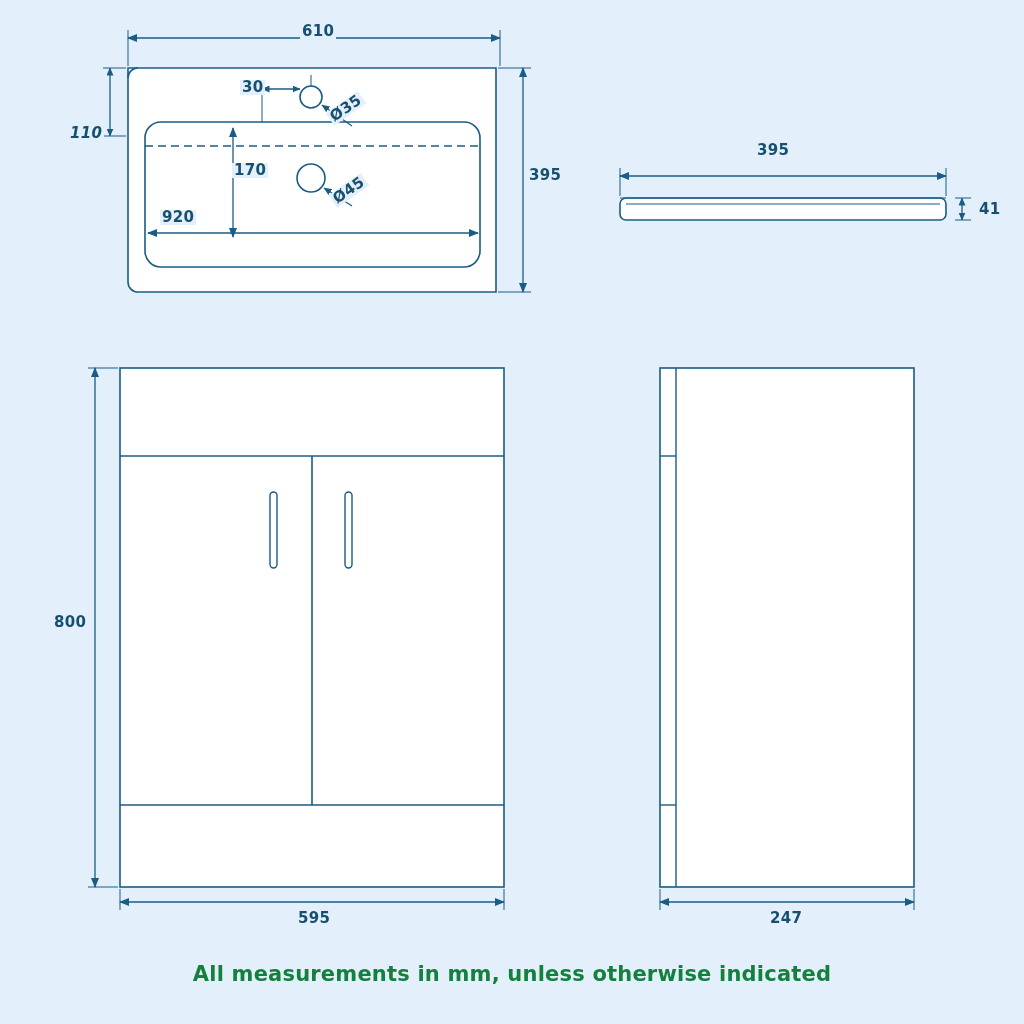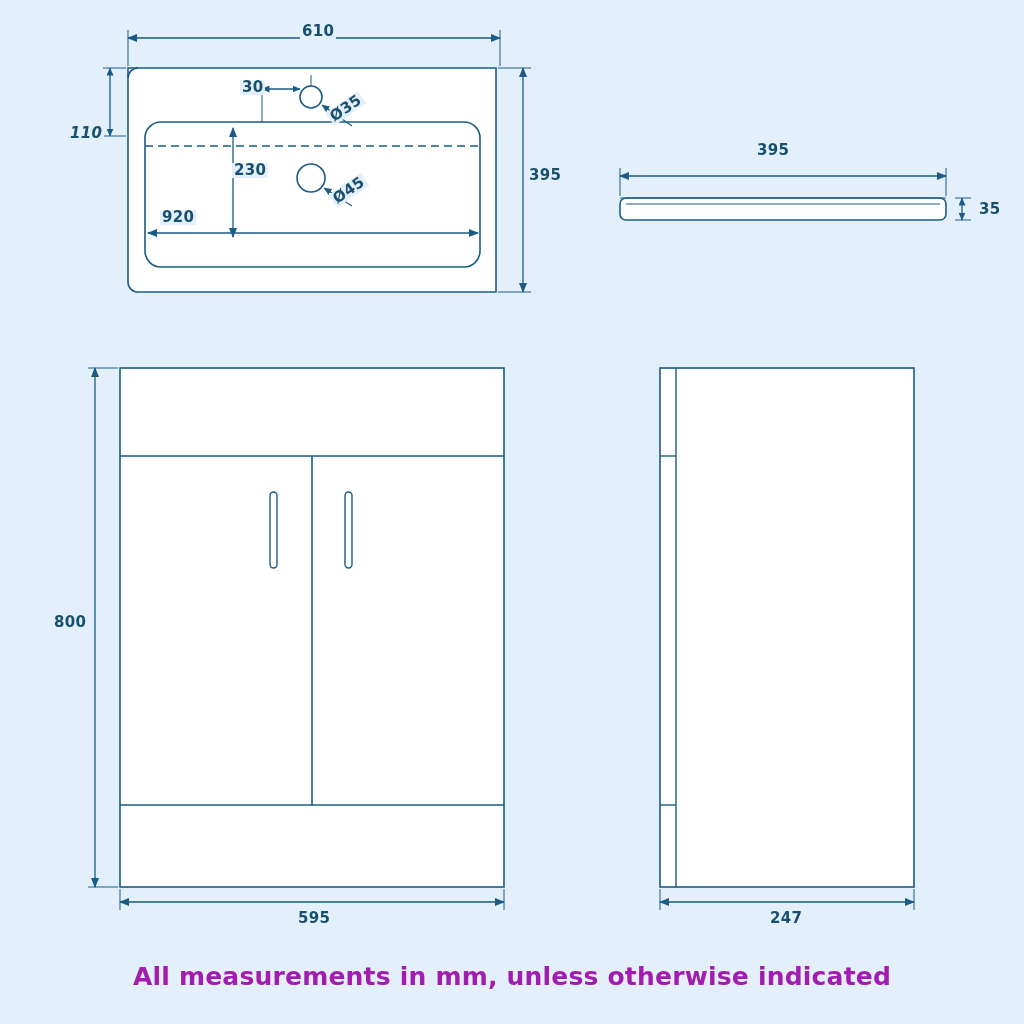--- a/index.html
+++ b/index.html
@@ -32,23 +32,23 @@
     background: #e3f0fb;
     padding: 0 2px;
     line-height: 1;
   }
   .footnote {
     position: absolute;
     left: 0;
     right: 0;
     top: 962px;
     text-align: center;
-    color: #a21caf;
+    color: #15803d;
     font-family: "DejaVu Sans", sans-serif;
-    font-size: 25px;
+    font-size: 21px;
     font-weight: 600;
     letter-spacing: 0.2px;
   }
   .rot-35 {
     transform: rotate(-35deg);
     transform-origin: left center;
   }
   .rot-45 {
     transform: rotate(-35deg);
     transform-origin: left center;
@@ -175,27 +175,27 @@
   <div class="dimlabel" style="left:527px; top:168px;">395</div>
 
   <div class="dimlabel" style="left:68px; top:126px;font-style:italic;">110</div>
 
   <div class="dimlabel" style="left:240px; top:80px;">30</div>
 
   <div class="dimlabel rot-35" style="left:330px; top:112px;">Ø35</div>
 
   <div class="dimlabel rot-45" style="left:333px; top:194px;">Ø45</div>
 
-  <div class="dimlabel" style="left:232px; top:163px;">230</div>
+  <div class="dimlabel" style="left:232px; top:163px;">170</div>
 
   <div class="dimlabel" style="left:160px; top:210px;">920</div>
 
   <div class="dimlabel" style="left:755px; top:143px;">395</div>
 
-  <div class="dimlabel" style="left:977px; top:202px;">35</div>
+  <div class="dimlabel" style="left:977px; top:202px;">41</div>
 
   <div class="dimlabel" style="left:52px; top:615px;">800</div>
 
   <div class="dimlabel" style="left:296px; top:911px;">595</div>
 
   <div class="dimlabel" style="left:768px; top:911px;">247</div>
 
   <div class="footnote">All measurements in mm, unless otherwise indicated</div>
 
 </div>

